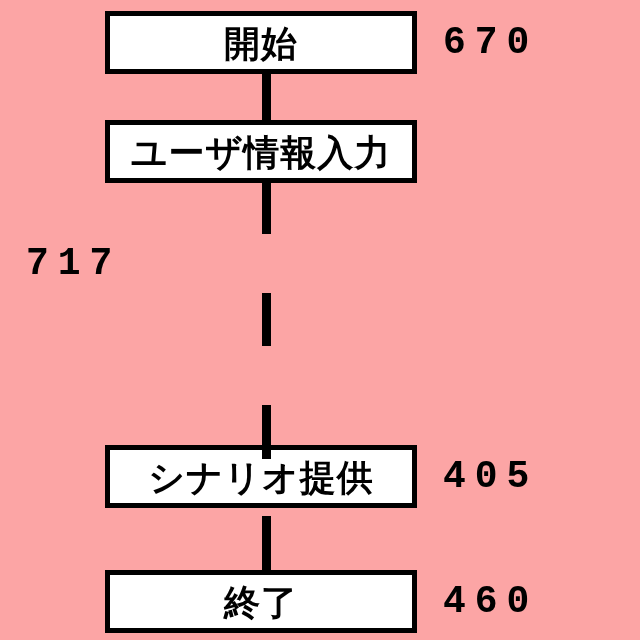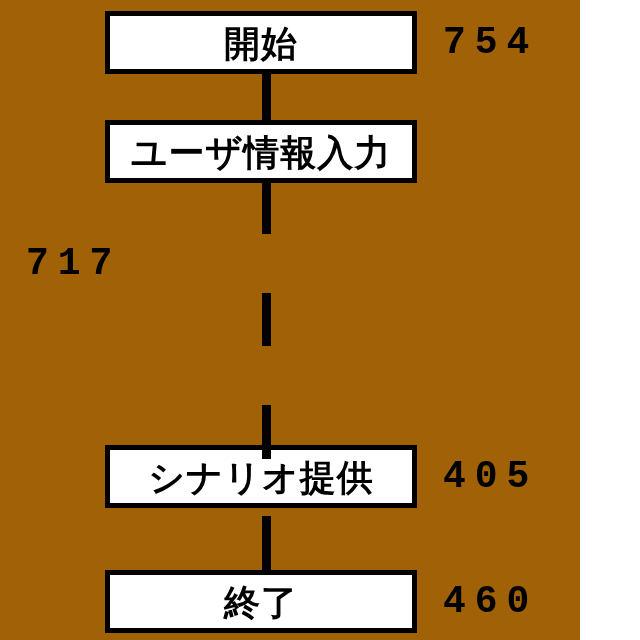--- a/index.html
+++ b/index.html
@@ -5,23 +5,23 @@
   html, body {
     margin: 0;
     padding: 0;
     width: 640px;
     height: 640px;
     background: #ffffff;
     font-family: "Liberation Sans", sans-serif;
   }
   .canvas {
     position: relative;
-    width: 580px;
+    width: 640px;
     height: 640px;
-    background: #a16207;
+    background: #fca5a5;
     overflow: hidden;
   }
   .row {
     position: absolute;
     left: 0;
     width: 640px;
     height: 63px;
     display: flex;
     align-items: stretch;
   }
@@ -68,21 +68,21 @@
 </style>
 </head>
 <body>
 
 <div class="canvas">
 
   <div class="row" style="top:11px">
     <div class="box">
       <span class="box-label">開始</span>
     </div>
-    <div class="ref">754</div>
+    <div class="ref">670</div>
   </div>
 
   <div class="row" style="top:120px">
     <div class="box">
       <span class="box-label">ユーザ情報入力</span>
     </div>
   </div>
 
   <div class="row" style="top:232px">
     <div class="ref">717</div>

